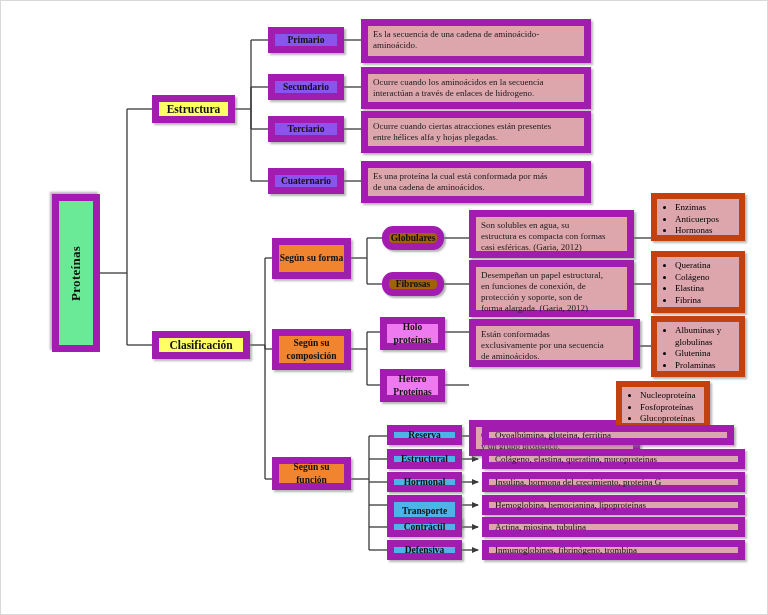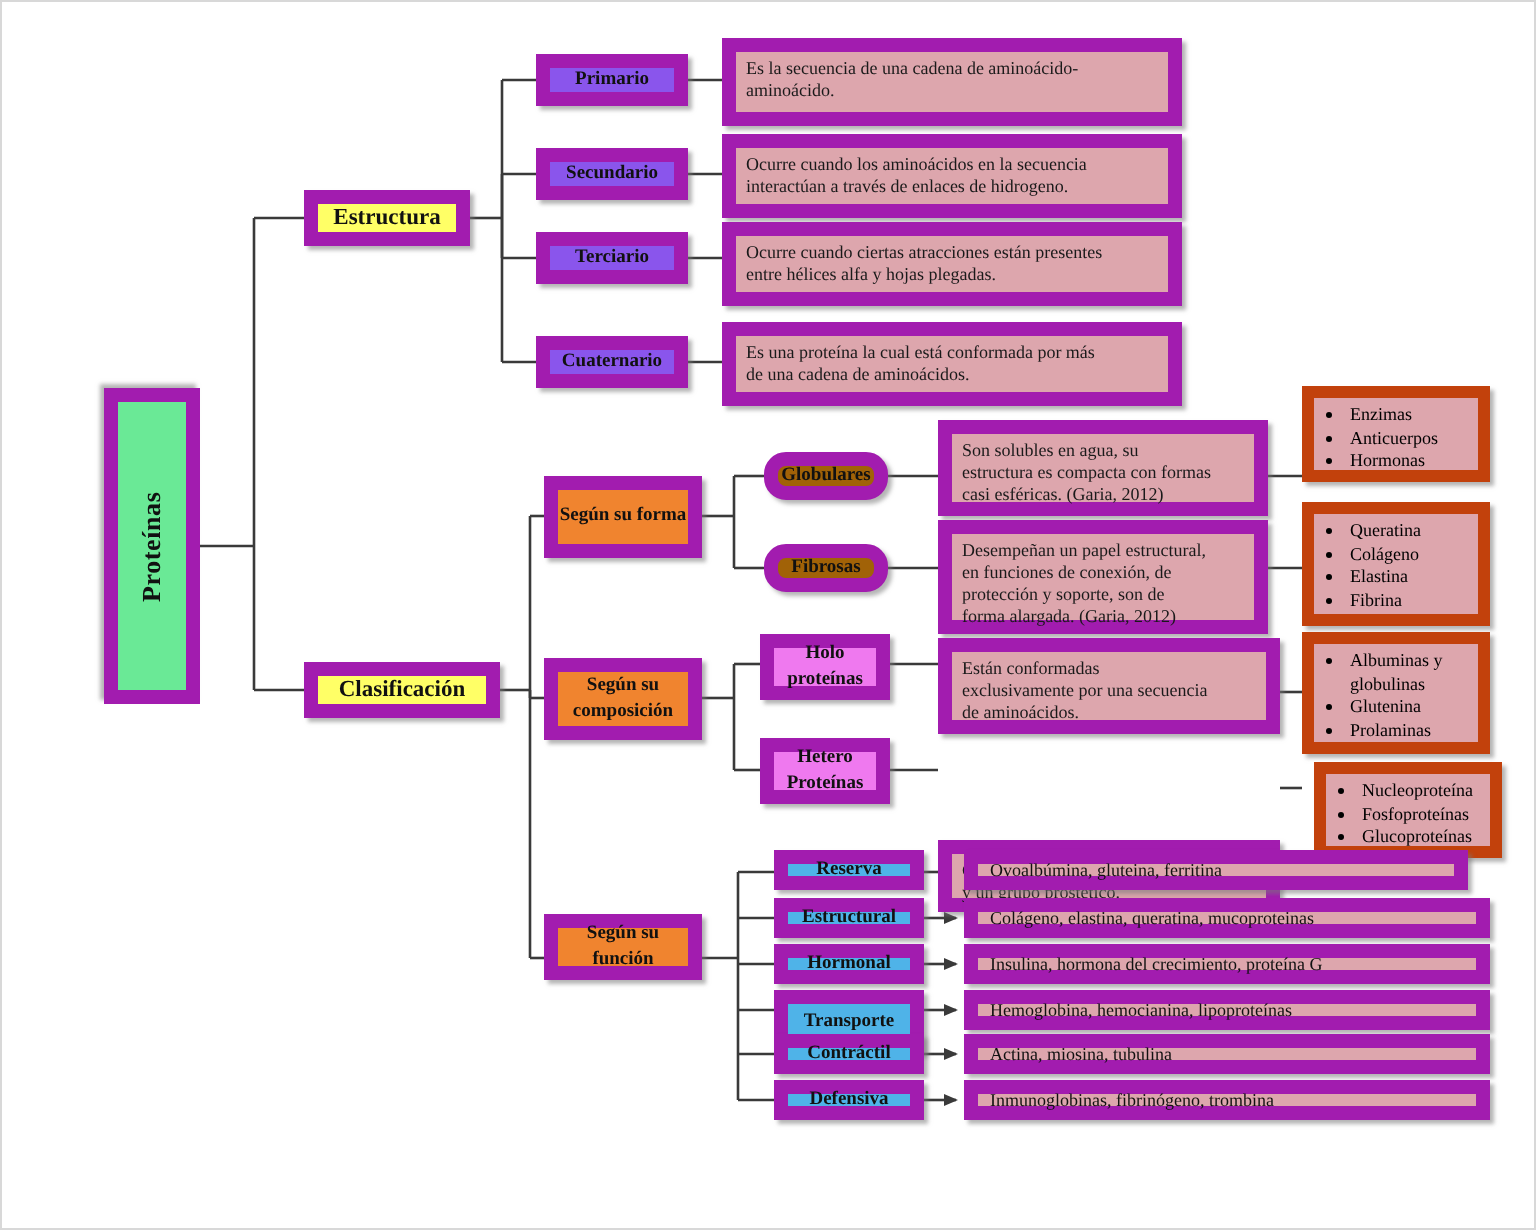--- a/index.html
+++ b/index.html
@@ -209,21 +209,21 @@
     <span class="ln">y un grupo prostético.</span>
   </div>
 
   <div class="bullets" style="left:650px;top:315px;width:94px;height:61px;">
     <ul>
       <li>Albuminas y globulinas</li>
       <li>Glutenina</li>
       <li>Prolaminas</li>
     </ul>
   </div>
-  <div class="bullets" style="left:656px;top:380px;width:94px;height:48px;">
+  <div class="bullets" style="left:615px;top:380px;width:94px;height:48px;">
     <ul>
       <li>Nucleoproteína</li>
       <li>Fosfoproteínas</li>
       <li>Glucoproteínas</li>
     </ul>
   </div>
 
   <div class="node lbl orange" style="left:271px;top:456px;width:79px;height:33px;">
     <div>
       <span class="ln">Según su</span>

